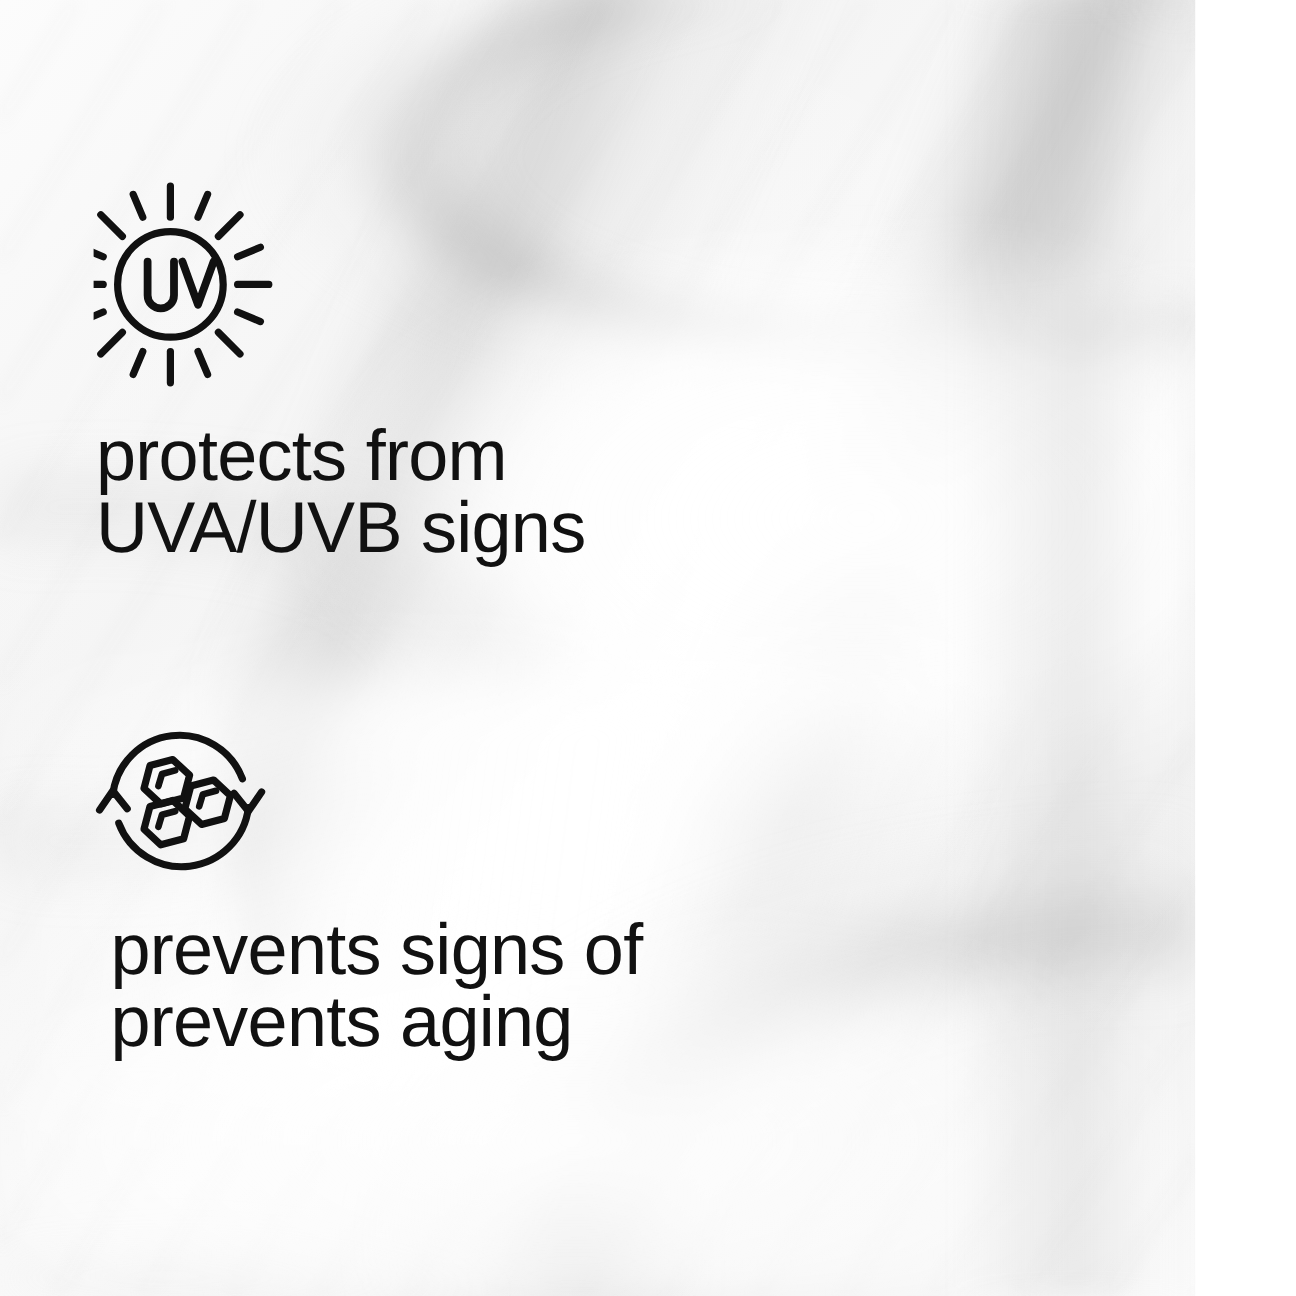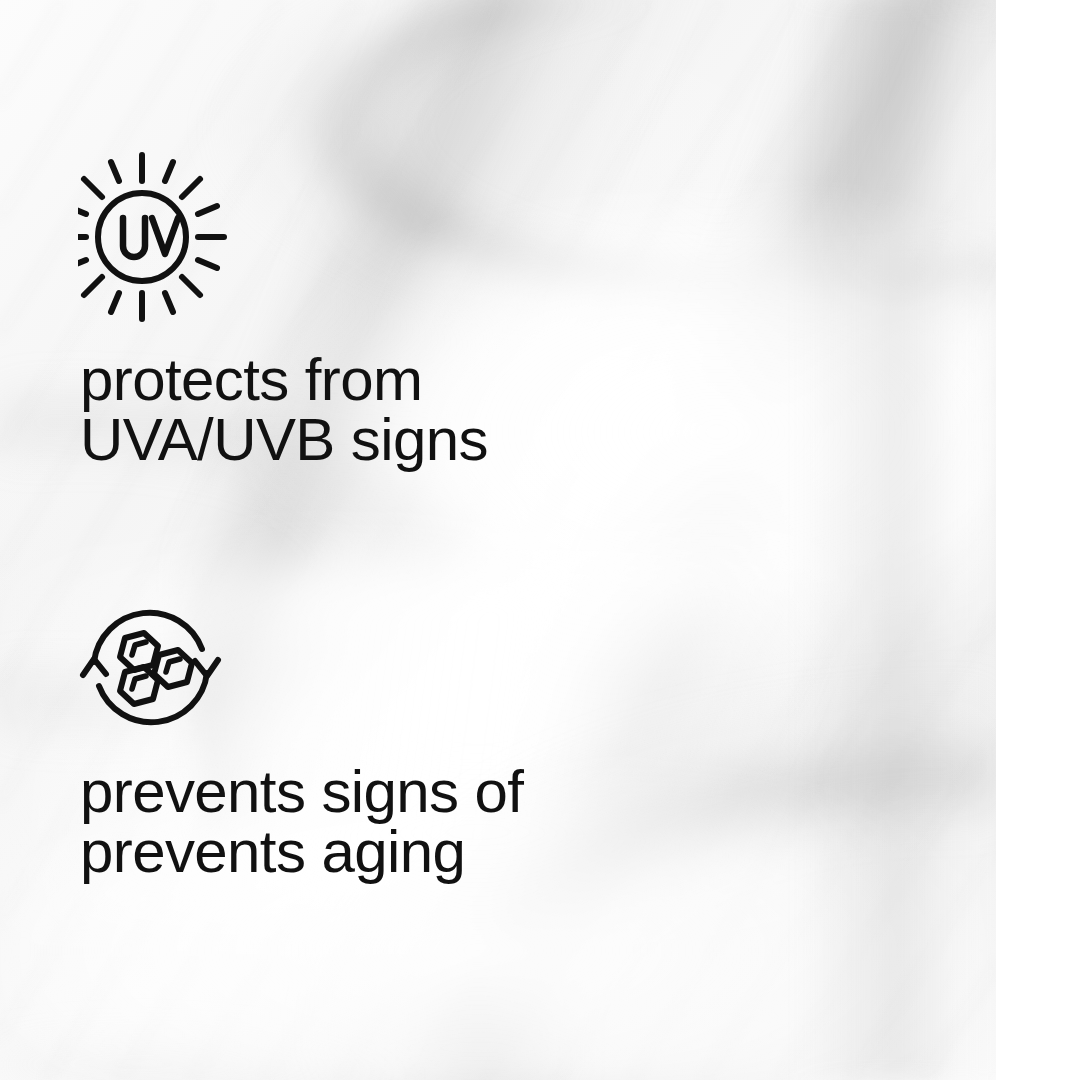--- a/index.html
+++ b/index.html
@@ -160,21 +160,21 @@
   .feature-text {
     margin: 0;
     color: #111111;
     font-size: 60px;
     line-height: 60px;
     font-weight: 400;
     letter-spacing: -0.6px;
     white-space: nowrap;
   }
   #uv-text-block  { margin-top: 27px; margin-left: 2px; }
-  #age-text-block { margin-top: 32px; margin-left: 2px; }
+  #age-text-block { margin-top: 32px; margin-left: 14px; }
   .feature-line { display: block; }
 </style>
 </head>
 <body>
 
 <div id="canvas">
 
   <div class="bg-layer" id="bg-base"></div>
   <div class="bg-layer" id="bg-wash"></div>
   <div class="bg-layer" id="bg-streaks"></div>

